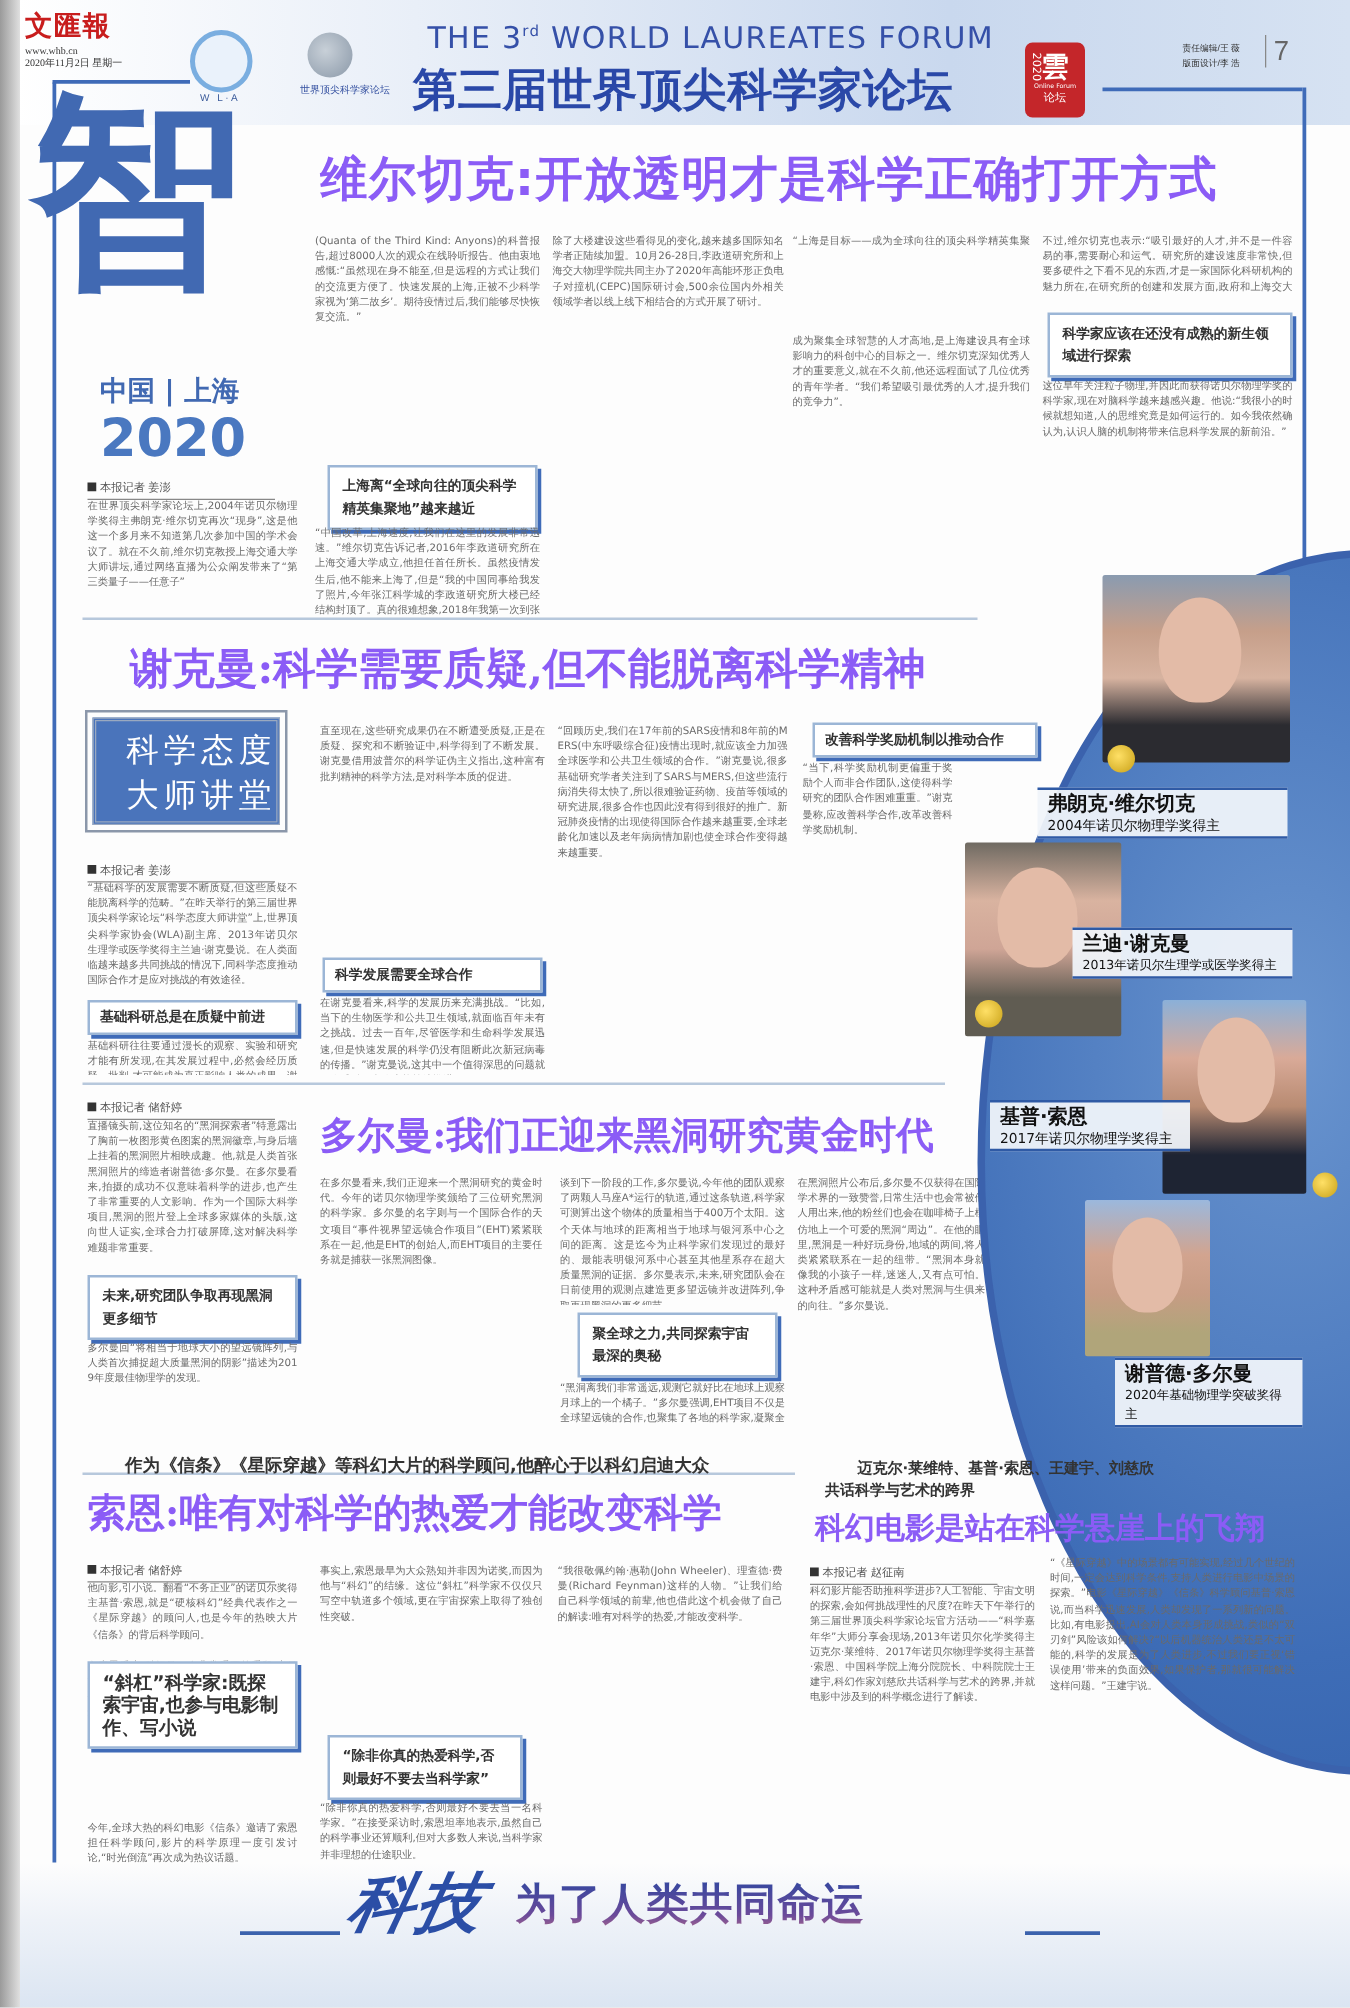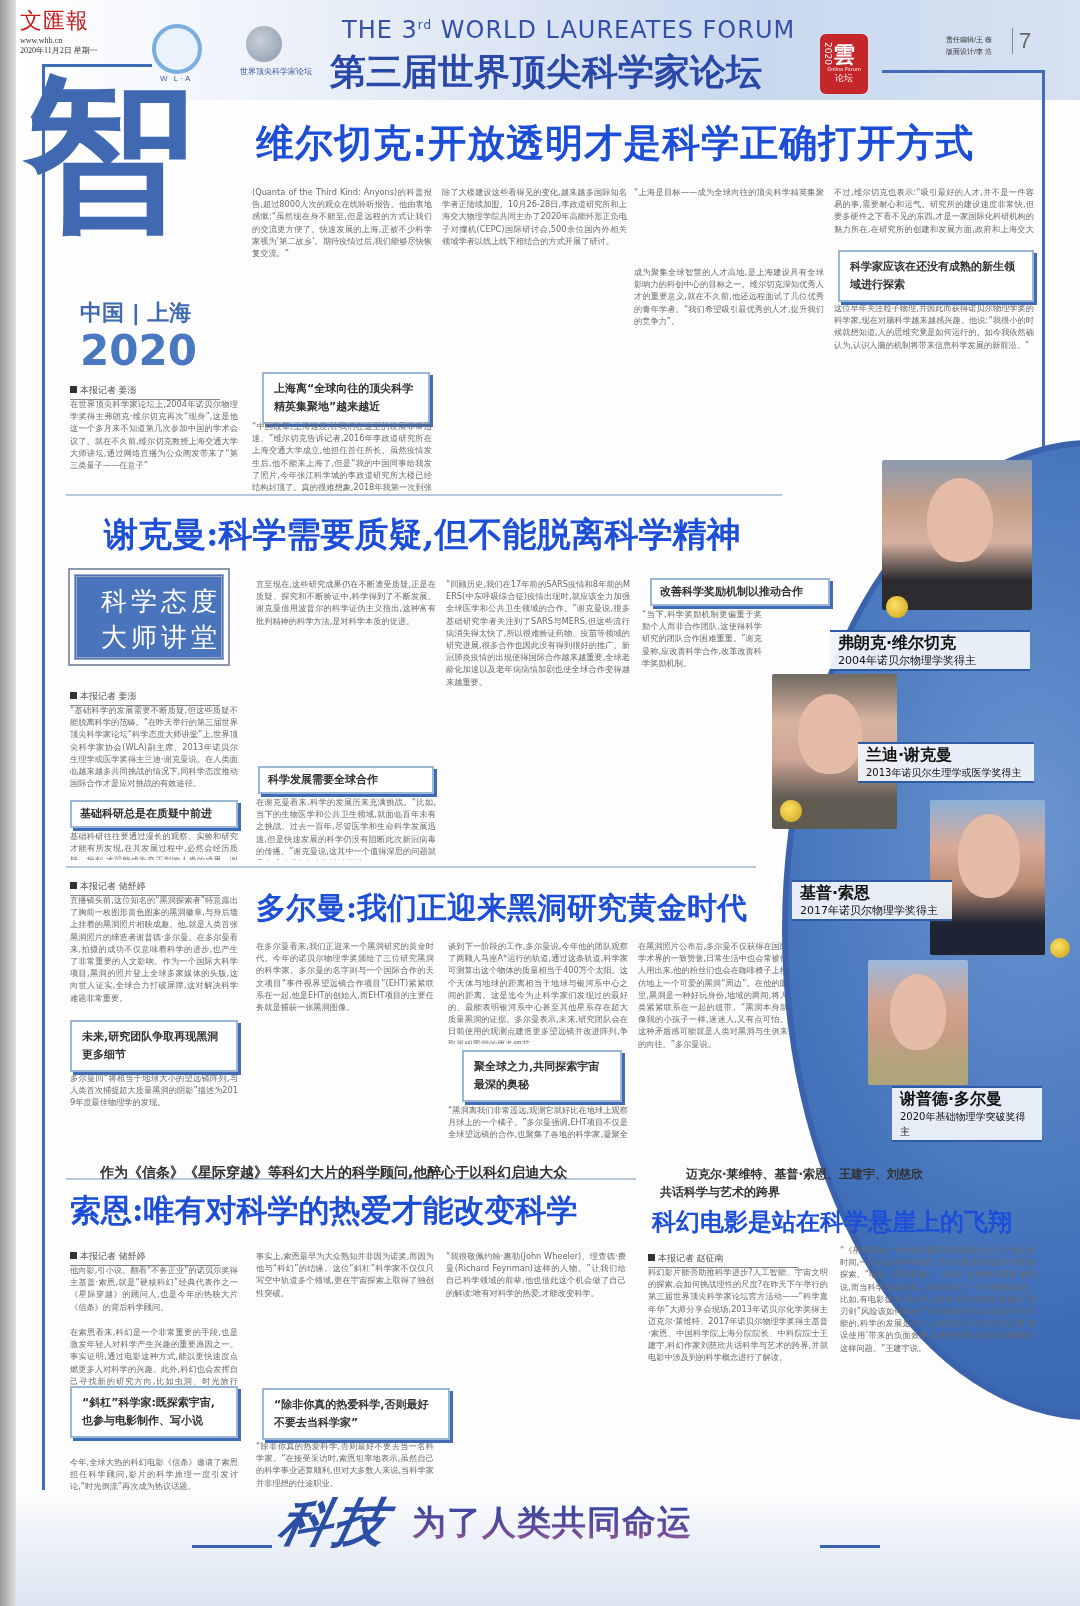--- a/index.html
+++ b/index.html
@@ -2,21 +2,21 @@
 <html><head>
 <meta charset="utf-8">
 <style>
 *{box-sizing:border-box;margin:0;padding:0}
 html,body{width:1080px;height:1606px;overflow:hidden;background:#dcdcdc}
 body{font-family:"DejaVu Serif",serif;color:#222;position:relative}
 .page{position:absolute;left:12px;top:0;width:1068px;height:1606px;background:#fdfdfd;overflow:hidden}
 .shade{position:absolute;left:0;top:0;width:16px;height:1606px;background:linear-gradient(90deg,#9a9a9a,#e0e0e0)}
 .banner{position:absolute;left:0;top:0;width:1068px;height:100px;background:linear-gradient(90deg,#fff 0%,#e9eff8 30%,#c9d8ee 70%,#d6e2f2 100%)}
 .masthead{position:absolute;left:8px;top:6px}
-.mh-name{font-family:"DejaVu Serif",serif;color:#c81d1d;font-weight:normal;font-size:22px;letter-spacing:1px}
+.mh-name{font-family:"DejaVu Serif",serif;color:#c81d1d;font-weight:bold;font-size:22px;letter-spacing:1px}
 .mh-url{font-size:8px;color:#333;font-family:"Liberation Serif",serif}
 .mh-date{font-size:8px;color:#333;font-family:"Liberation Serif",serif}
 .wla-logo{position:absolute;left:140px;top:24px;width:50px;height:50px;border-radius:50%;border:4px solid #7aaee0;background:#eaf2fb;display:flex;align-items:center;justify-content:center;font-size:7px;color:#4a78b8}
 .wla-text{position:absolute;left:148px;top:74px;font-size:8px;color:#3a5a9a;font-family:"Liberation Sans",sans-serif;letter-spacing:2px}
 .wlf-logo{position:absolute;left:234px;top:26px;width:36px;height:36px;border-radius:50%;background:radial-gradient(circle at 40% 40%,#c8d0d8,#8a98a8)}
 .wlf-cn{position:absolute;left:228px;top:66px;font-size:8px;color:#3450a0;font-family:Liberation Mono, monospace}
 .forum-en{position:absolute;left:330px;top:16px;font-family:"DejaVu Sans",sans-serif;font-size:24px;color:#3550a8;letter-spacing:1px}
 .forum-en sup{font-size:12px}
 .forum-cn{position:absolute;left:318px;top:48px;font-family:"DejaVu Sans",sans-serif;font-weight:bold;font-size:36px;color:#2a48a8;letter-spacing:0}
 .seal{position:absolute;left:808px;top:34px;width:48px;height:60px;background:#c4262a;border-radius:6px;color:#fff;font-family:"DejaVu Sans",sans-serif;display:flex;flex-direction:column;align-items:center;justify-content:center}
@@ -24,21 +24,21 @@
 .seal .yr{font-size:9px;position:absolute;left:3px;top:8px;writing-mode:vertical-rl}
 .seal .sm{font-size:9px}
 .editors{position:absolute;left:934px;top:34px;font-size:7px;color:#333;font-family:"Liberation Sans",sans-serif;line-height:12px}
 .pageno{position:absolute;left:1000px;top:28px;font-size:22px;color:#666;font-family:"Liberation Sans",sans-serif;border-left:1px solid #888;padding-left:6px}
 .deco-line{position:absolute;background:#3f6bb8}
 .zhi{position:absolute;left:12px;top:68px;font-family:"DejaVu Serif",serif;font-size:170px;line-height:170px;color:#4169b2;font-weight:bold;letter-spacing:-30px}
 .frame-v{position:absolute;left:30px;top:66px;width:3px;height:1460px;background:#3f6bb8}
 .frame-h{position:absolute;left:30px;top:64px;width:110px;height:3px;background:#3f6bb8}
 .place{position:absolute;left:68px;top:298px;font-family:"DejaVu Sans",sans-serif;font-weight:bold;font-size:22px;color:#4169b2}
 .year{position:absolute;left:68px;top:326px;font-family:"DejaVu Sans",sans-serif;font-weight:bold;font-size:42px;color:#4a78c0;background:repeating-linear-gradient(0deg,transparent 0 3px,rgba(255,255,255,.35) 3px 4px);-webkit-background-clip:text}
-.headline{position:absolute;font-family:"DejaVu Sans",sans-serif;font-weight:bold;color:#1d4ed8}
+.headline{position:absolute;font-family:"DejaVu Sans",sans-serif;font-weight:bold;color:#8b5cf6}
 .h1{left:244px;top:118px;font-size:38px;letter-spacing:1px}
 .h2{left:92px;top:512px;font-size:34px;font-family:"DejaVu Serif",serif}
 .h3{left:244px;top:888px;font-size:30px;font-family:"DejaVu Serif",serif}
 .h4{left:58px;top:1190px;font-size:31px;font-family:"DejaVu Serif",serif}
 .h5{left:640px;top:1206px;font-size:24px;font-family:"DejaVu Serif",serif}
 .kicker{position:absolute;font-family:"DejaVu Sans",sans-serif;font-weight:bold;font-size:14px;color:#333}
 .byline{position:absolute;font-size:9px;color:#555;border-bottom:1px solid #888;width:150px;padding-bottom:2px;font-family:"Liberation Sans",sans-serif}
 .byline::before{content:"";display:inline-block;width:7px;height:7px;background:#333;margin-right:3px}
 .col{position:absolute;font-size:8.2px;line-height:12.2px;color:#6a6a6a;text-align:justify;overflow:hidden;font-family:"DejaVu Sans",sans-serif;word-break:break-all}
 .sub{position:absolute;border:2px solid #9cb6d6;background:#fff;font-family:"DejaVu Sans",sans-serif;font-weight:bold;color:#333;font-size:12px;padding:6px 10px;line-height:18px;box-shadow:3px 3px 0 #3f6bb8}
@@ -179,24 +179,24 @@
     <div class="d" style="font-size:10px">2020年基础物理学突破奖得主</div>
   </div>
 
   <div class="rule" style="left:54px;top:1178px;width:570px"></div>
 
   <div class="kicker" style="left:88px;top:1164px">作为《信条》《星际穿越》等科幻大片的科学顾问,他醉心于以科幻启迪大众</div>
   <div class="headline h4">索恩:唯有对科学的热爱才能改变科学</div>
   <div class="byline" style="left:58px;top:1250px">本报记者 储舒婷</div>
   <div class="col" style="left:58px;top:1264px;width:168px;height:60px">他向影,引小说。翻看“不务正业”的诺贝尔奖得主基普·索恩,就是“硬核科幻”经典代表作之一《星际穿越》的顾问人,也是今年的热映大片《信条》的背后科学顾问。</div>
   <div class="col" style="left:58px;top:1326px;width:168px;height:70px">在索恩看来,科幻是一个非常重要的手段,也是激发年轻人对科学产生兴趣的重要原因之一。事实证明,通过电影这种方式,能以更快速度点燃更多人对科学的兴趣。此外,科幻也会发挥自己寻找新的研究方向,比如虫洞、时光旅行等。“在第三届世界顶尖科学家论坛期间,基普·索恩接受了记者的在线专访。</div>
-  <div class="sub" style="left:58px;top:1386px;width:168px;font-size:11px">“斜杠”科学家:既探索宇宙,也参与电影制作、写小说</div>
+  <div class="sub" style="left:58px;top:1329px;width:168px;font-size:15px">“斜杠”科学家:既探索宇宙,也参与电影制作、写小说</div>
   <div class="col" style="left:58px;top:1456px;width:168px;height:36px">今年,全球大热的科幻电影《信条》邀请了索恩担任科学顾问,影片的科学原理一度引发讨论,“时光倒流”再次成为热议话题。</div>
   <div class="col" style="left:244px;top:1250px;width:178px;height:130px">事实上,索恩最早为大众熟知并非因为诺奖,而因为他与“科幻”的结缘。这位“斜杠”科学家不仅仅只写空中轨道多个领域,更在宇宙探索上取得了独创性突破。</div>
-  <div class="sub" style="left:250px;top:1388px;width:188px;font-size:11px">“除非你真的热爱科学,否则最好不要去当科学家”</div>
+  <div class="sub" style="left:250px;top:1388px;width:156px;font-size:11px">“除非你真的热爱科学,否则最好不要去当科学家”</div>
   <div class="col" style="left:434px;top:1250px;width:180px;height:240px">“我很敬佩约翰·惠勒(John Wheeler)、理查德·费曼(Richard Feynman)这样的人物。”让我们给自己科学领域的前辈,他也借此这个机会做了自己的解读:唯有对科学的热爱,才能改变科学。</div>
   <div class="col" style="left:244px;top:1440px;width:178px;height:50px">“除非你真的热爱科学,否则最好不要去当一名科学家。”在接受采访时,索恩坦率地表示,虽然自己的科学事业还算顺利,但对大多数人来说,当科学家并非理想的仕途职业。</div>
 
   <div class="kicker" style="left:674px;top:1166px;font-size:12px">迈克尔·莱维特、基普·索恩、王建宇、刘慈欣</div>
   <div class="kicker" style="left:648px;top:1184px;font-size:12px">共话科学与艺术的跨界</div>
   <div class="headline h5">科幻电影是站在科学悬崖上的飞翔</div>
   <div class="byline" style="left:636px;top:1252px">本报记者 赵征南</div>
   <div class="col" style="left:636px;top:1266px;width:180px;height:224px">科幻影片能否助推科学进步?人工智能、宇宙文明的探索,会如何挑战理性的尺度?在昨天下午举行的第三届世界顶尖科学家论坛官方活动——“科学嘉年华”大师分享会现场,2013年诺贝尔化学奖得主迈克尔·莱维特、2017年诺贝尔物理学奖得主基普·索恩、中国科学院上海分院院长、中科院院士王建宇,科幻作家刘慈欣共话科学与艺术的跨界,并就电影中涉及到的科学概念进行了解读。</div>
   <div class="col" style="left:828px;top:1244px;width:196px;height:246px">“《星际穿越》中的场景都有可能实现,经过几个世纪的时间,一定会达到科学条件,支持人类进行电影中场景的探索。”电影《星际穿越》《信条》科学顾问基普·索恩说,而当科学迅速发展,人类却发现了一系列新的问题。比如,有电影提出,AI会对人类本身形成挑战,类似的“双刃剑”风险该如何解决?“以后机器统治人类还是不太可能的,科学的发展是为了人类进步,不过我们要正视‘错误使用’带来的负面效果,如果保护者,那就很可能解决这样问题。”王建宇说。</div>
 

